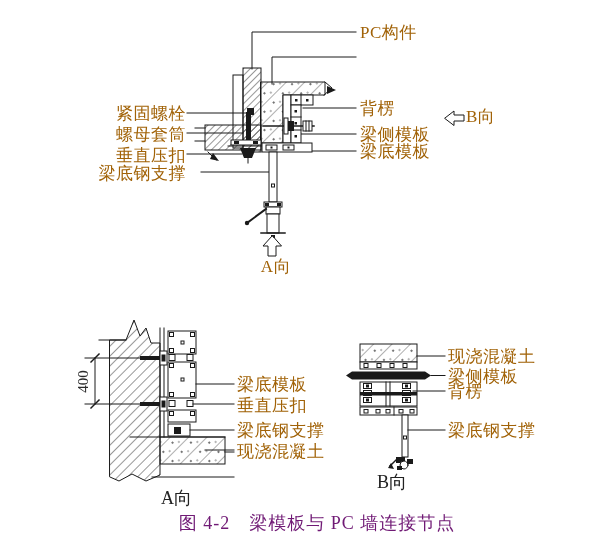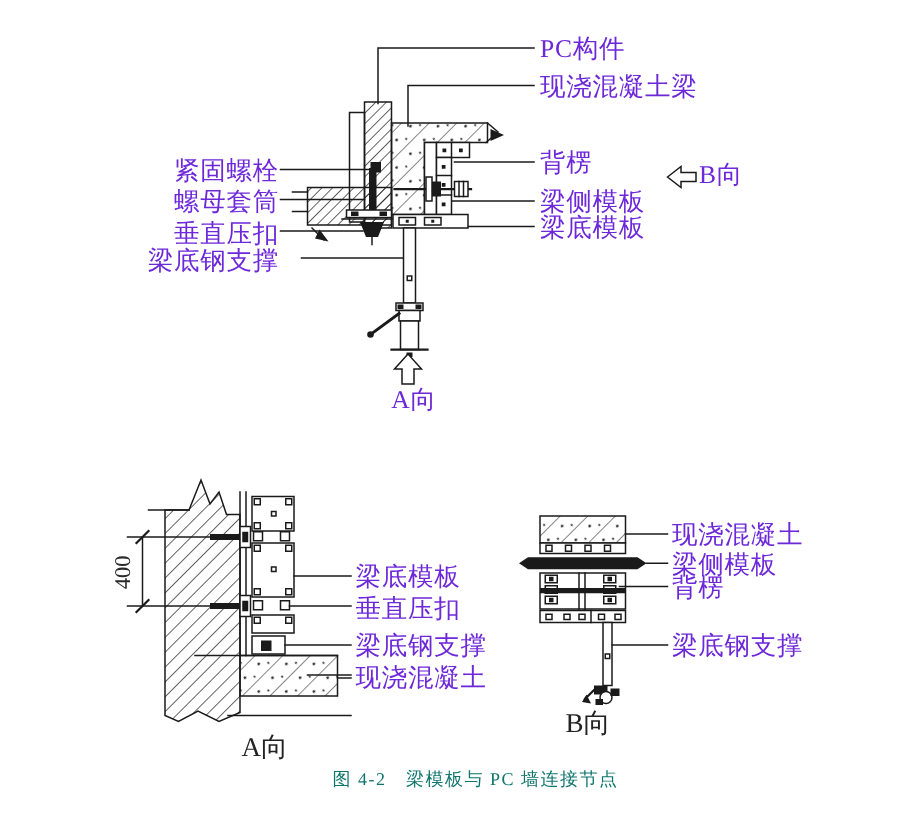--- a/index.html
+++ b/index.html
@@ -1,26 +1,26 @@
 <!DOCTYPE html>
 <html><head>
 <meta charset="utf-8">
 <style>
   html,body{margin:0;padding:0;background:#fff;}
   .page{position:relative;width:615px;height:545px;background:#ffffff;overflow:hidden;
         font-family:"Liberation Serif","DejaVu Serif",serif;}
   .art{position:absolute;left:0;top:0;}
-  .lbl{position:absolute;font-size:17px;line-height:19px;color:#6d28d9;
+  .lbl{position:absolute;font-size:17px;line-height:19px;color:#a16207;
        white-space:nowrap;letter-spacing:0.5px;}
   .lbl.rt{text-align:right;}
   .dim{position:absolute;font-size:15px;color:#2a2a2a;width:38px;text-align:center;
        transform:rotate(-90deg);transform-origin:center;}
   .viewtitle{position:absolute;font-size:18px;color:#222;white-space:nowrap;}
   .caption{position:absolute;left:0;top:511px;width:614px;padding-left:20px;
-           box-sizing:border-box;text-align:center;font-size:12px;color:#0f766e;
+           box-sizing:border-box;text-align:center;font-size:18px;color:#701a75;
            letter-spacing:1px;white-space:nowrap;}
 </style>
 </head>
 <body>
 
 <div class="page">
 
   <svg class="art" width="615" height="545" viewBox="0 0 615 545">
     <defs>
       <pattern id="pdense" width="5" height="5" patternUnits="userSpaceOnUse" patternTransform="rotate(-45)">
@@ -265,21 +265,20 @@
       </g>
     </g>
   </svg>
 
   <div class="lbl rt" style="left:96px;top:104px;width:90px;">紧固螺栓</div>
   <div class="lbl rt" style="left:96px;top:125px;width:90px;">螺母套筒</div>
   <div class="lbl rt" style="left:96px;top:146px;width:90px;">垂直压扣</div>
   <div class="lbl rt" style="left:96px;top:164px;width:90px;">梁底钢支撑</div>
 
   <div class="lbl" style="left:360px;top:23px;">PC构件</div>
-  <div class="lbl" style="left:360px;top:48px;">现浇混凝土梁</div>
   <div class="lbl" style="left:360px;top:99px;">背楞</div>
   <div class="lbl" style="left:360px;top:125px;">梁侧模板</div>
   <div class="lbl" style="left:360px;top:142px;">梁底模板</div>
 
   <div class="lbl" style="left:466px;top:107px;">B向</div>
   <div class="lbl" style="left:256px;top:257px;width:40px;text-align:center;">A向</div>
 
   <div class="dim" style="left:64px;top:373px;">400</div>
   <div class="lbl" style="left:237px;top:375px;">梁底模板</div>
   <div class="lbl" style="left:237px;top:396px;">垂直压扣</div>

